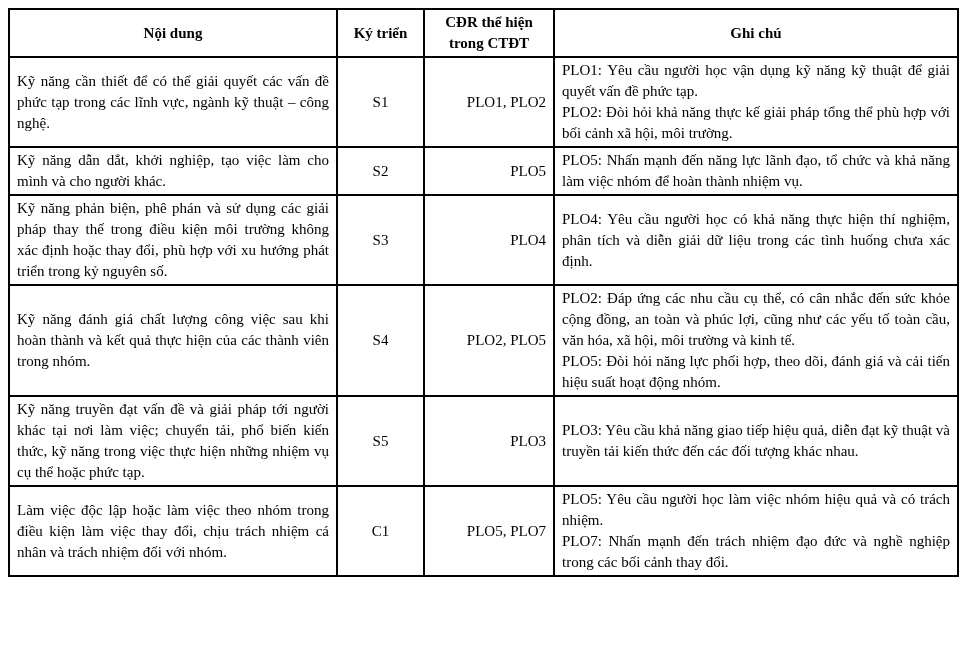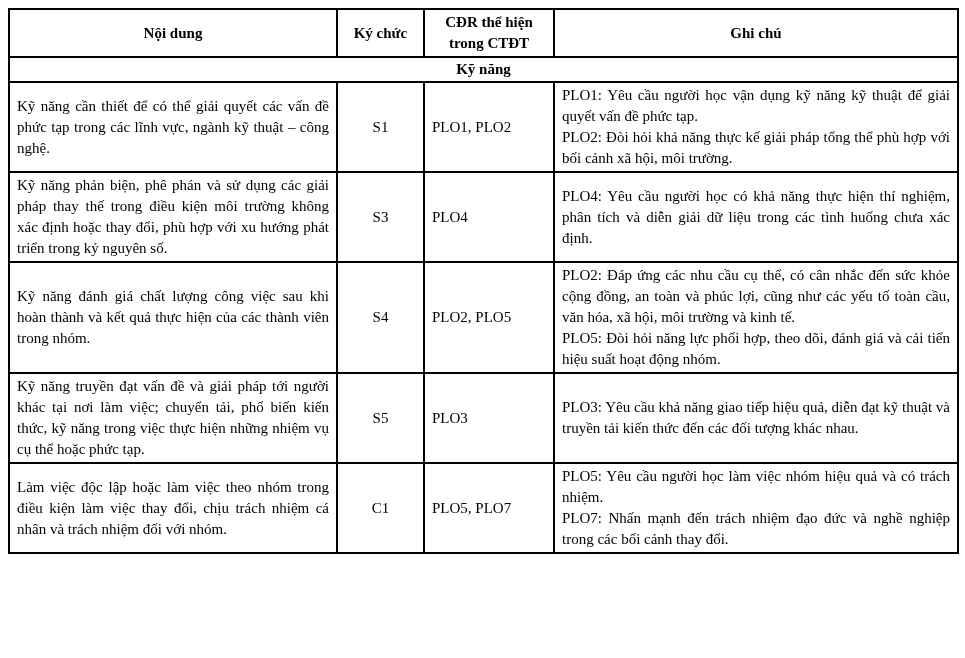--- a/index.html
+++ b/index.html
@@ -26,21 +26,21 @@
     overflow: hidden;
   }
   col.c-nd  { width: 328px; }
   col.c-kh  { width: 87px;  }
   col.c-cdr { width: 130px; }
   col.c-gc  { width: 404px; }
 
   th { font-weight: bold; text-align: center; line-height: 20px; }
   td.nd  { text-align: justify; margin-top: 48px; }
   td.kh  { text-align: center; }
-  td.cdr { text-align: left; margin-top: 36px; }
+  td.cdr { text-align: right; margin-top: 36px; }
   td.gc  { text-align: justify; }
   tr.section-row td {
     text-align: center;
     font-weight: bold;
     padding: 1px 4px;
   }
   tr.r-hdr { height: 40px; border-radius: 8px; }
   tr.r-sec1 { height: 19px; }
   tr.r-s1 { height: 86px; }
   tr.r-s2 { height: 39px; }
@@ -59,39 +59,44 @@
   <colgroup>
     <col class="c-nd">
       <col class="c-kh">
       <col class="c-cdr">
       <col class="c-gc">
   </colgroup>
 
   <tbody>
       <tr class="r-hdr">
     <th>Nội dung</th>
-    <th>Ký chức</th>
+    <th>Ký triển</th>
     <th>CĐR thể hiện trong CTĐT</th>
     <th>Ghi chú</th>
   </tr>
 
-  <tr class="section-row r-sec1">
-    <td colspan="4">Kỹ năng</td>
-  </tr>
 
   <tr class="r-s1">
     <td class="nd">Kỹ năng cần thiết để có thể giải quyết các vấn đề phức tạp trong các lĩnh vực, ngành kỹ thuật – công nghệ.</td>
     <td class="kh">S1</td>
     <td class="cdr">PLO1, PLO2</td>
     <td class="gc">
       <span class="gc-line">PLO1: Yêu cầu người học vận dụng kỹ năng kỹ thuật để giải quyết vấn đề phức tạp.</span>
       <span class="gc-line">PLO2: Đòi hỏi khả năng thực kế giải pháp tổng thể phù hợp với bối cảnh xã hội, môi trường.</span>
     </td>
   </tr>
 
+  <tr class="r-s2">
+    <td class="nd">Kỹ năng dẫn dắt, khởi nghiệp, tạo việc làm cho mình và cho người khác.</td>
+    <td class="kh">S2</td>
+    <td class="cdr">PLO5</td>
+    <td class="gc">
+      <span class="gc-line">PLO5: Nhấn mạnh đến năng lực lãnh đạo, tổ chức và khả năng làm việc nhóm để hoàn thành nhiệm vụ.</span>
+    </td>
+  </tr>
 
   <tr class="r-s3">
     <td class="nd">Kỹ năng phản biện, phê phán và sử dụng các giải pháp thay thế trong điều kiện môi trường không xác định hoặc thay đổi, phù hợp với xu hướng phát triển trong kỷ nguyên số.</td>
     <td class="kh">S3</td>
     <td class="cdr">PLO4</td>
     <td class="gc">
       <span class="gc-line">PLO4: Yêu cầu người học có khả năng thực hiện thí nghiệm, phân tích và diễn giải dữ liệu trong các tình huống chưa xác định.</span>
     </td>
   </tr>
 

